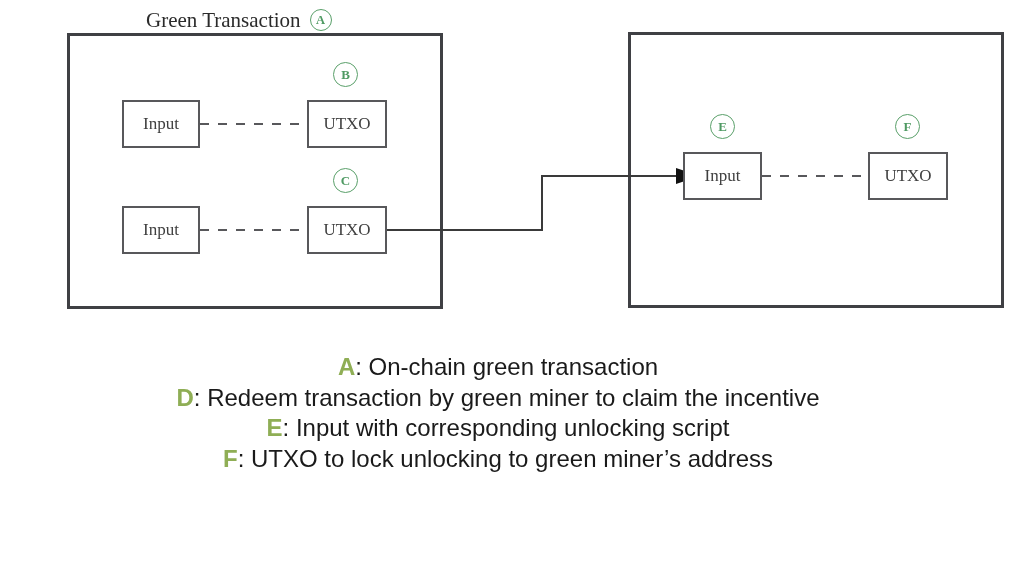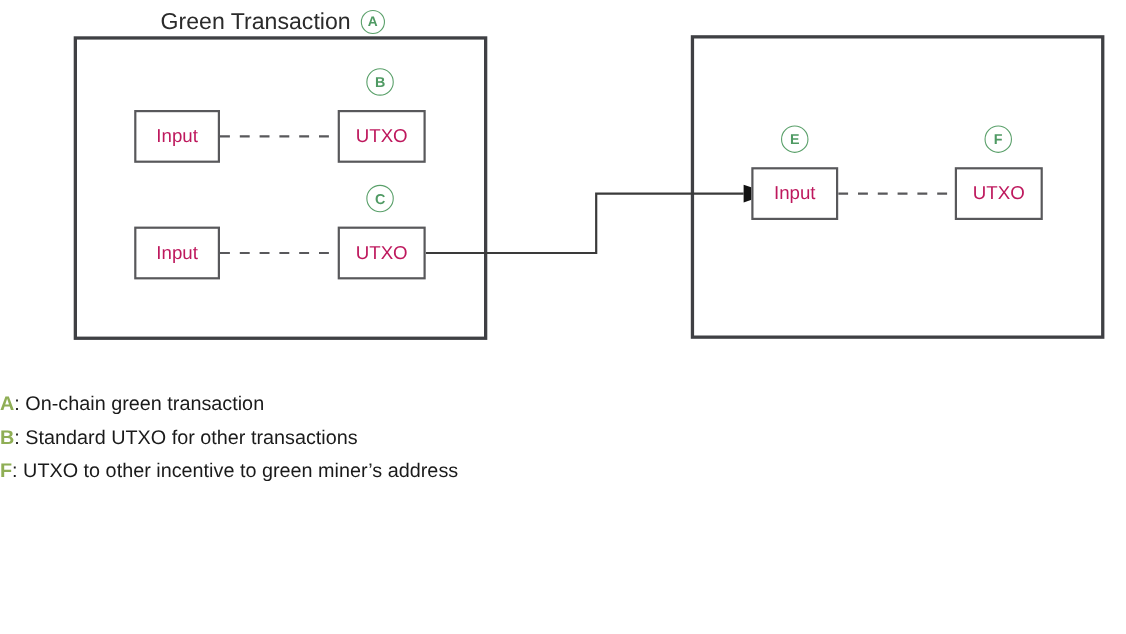--- a/index.html
+++ b/index.html
@@ -16,20 +16,21 @@
     font-family: "Liberation Sans", sans-serif;
     color: #231f20;
   }
 
   
   #diagram {
     position: absolute;
     left: 0; top: 0;
     width: 1024px;
     height: 330px;
+    font-family: Liberation Serif, serif;
   }
 
   .panel-title {
     position: absolute;
     font-size: 21px;
     line-height: 24px;
     color: #2b2b2b;
     white-space: nowrap;
     display: flex;
     align-items: center;
@@ -72,21 +73,21 @@
 
   .node-box {
     position: absolute;
     border: 2.2px solid #58585b;
     background: #ffffff;
     box-sizing: border-box;
     display: flex;
     align-items: center;
     justify-content: center;
     font-size: 17px;
-    color: #be185d;
+    color: #404040;
   }
 
   
   #node-in-1   { left: 122px; top: 100px; width: 78px; height: 48px; }
   #node-utxo-b { left: 307px; top: 100px; width: 80px; height: 48px; }
   #node-in-2   { left: 122px; top: 206px; width: 78px; height: 48px; }
   #node-utxo-c { left: 307px; top: 206px; width: 80px; height: 48px; }
   
   #node-in-3   { left: 683px; top: 152px; width: 79px; height: 48px; }
   #node-utxo-f { left: 868px; top: 152px; width: 80px; height: 48px; }
@@ -99,22 +100,22 @@
 
   
   #wires { position: absolute; left: 0; top: 0; width: 1024px; height: 330px; }
 
   
   #legend {
     position: absolute;
     left: 0;
     top: 352px;
     width: 996px;
-    text-align: left;
-    font-size: 18px;
+    text-align: center;
+    font-size: 24px;
     line-height: 30.5px;
     color: #1a1a1a;
   }
   .legend-line { white-space: nowrap; }
   .legend-key {
     color: #8fae55;
     font-weight: 700;
   }
 </style>
 </head>
@@ -156,18 +157,21 @@
   <div class="badge badge-float" id="badge-e">E</div>
   <div class="badge badge-float" id="badge-f">F</div>
 
 </div>
 
 <div id="legend">
   <div class="legend-line">
     <span class="legend-key">A</span><span>: On-chain green transaction</span>
   </div>
   <div class="legend-line">
-    <span class="legend-key">B</span><span>: Standard UTXO for other transactions</span>
+    <span class="legend-key">D</span><span>: Redeem transaction by green miner to claim the incentive</span>
   </div>
   <div class="legend-line">
-    <span class="legend-key">F</span><span>: UTXO to other incentive to green miner’s address</span>
+    <span class="legend-key">E</span><span>: Input with corresponding unlocking script</span>
+  </div>
+  <div class="legend-line">
+    <span class="legend-key">F</span><span>: UTXO to lock unlocking to green miner’s address</span>
   </div>
 </div>
 
 </body></html>

